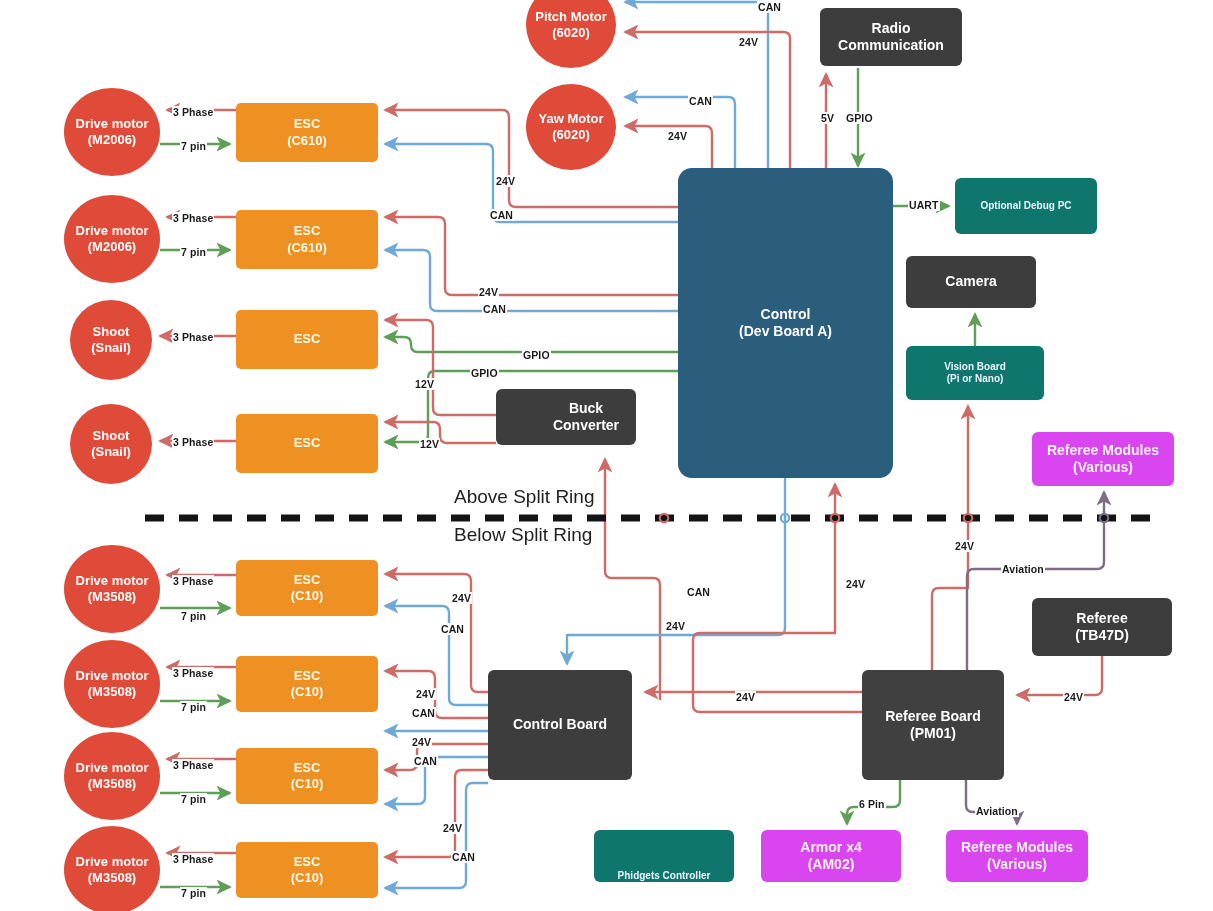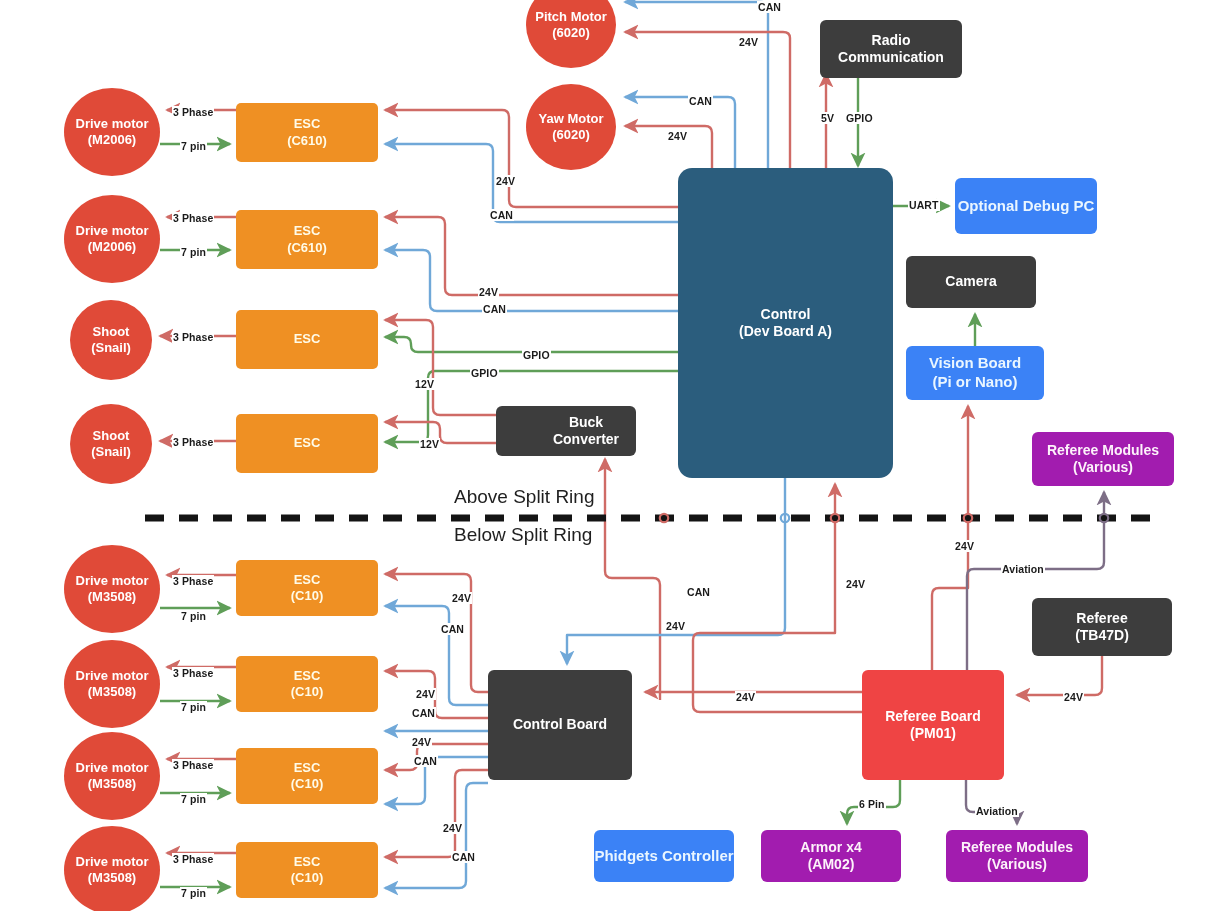--- a/index.html
+++ b/index.html
@@ -14,24 +14,24 @@
   .node{position:absolute;box-sizing:border-box;display:flex;flex-direction:column;
         align-items:center;justify-content:center;text-align:center;color:#ffffff;
         font-weight:bold;line-height:1.25;}
   .node .l1{display:block;}
   .node .l2{display:block;}
 
   .circle{border-radius:50%;background:#e04a38;font-size:13px;}
   .rect{border-radius:6px;}
   .esc{background:#ef9023;color:#fffbe8;font-size:13px;border-radius:5px;}
   .dark{background:#3d3d3d;font-size:14px;}
-  .blue{background:#3b82f6;font-size:15px;color:#eaf6ff;}
+  .blue{background:#0f766e;font-size:10px;color:#eaf6ff;}
   .control{background:#2b5d7d;font-size:14px;border-radius:14px;}
-  .mauve{background:#ef4444;font-size:14px;}
-  .mauve-light{background:#a21caf;font-size:14px;color:#fdf2fa;}
+  .mauve{background:#404040;font-size:14px;}
+  .mauve-light{background:#d946ef;font-size:14px;color:#fdf2fa;}
 
   .wire-label{position:absolute;font-size:10.5px;font-weight:bold;color:#1a1a1a;
               background:#ffffff;padding:0 1px;white-space:nowrap;letter-spacing:0.1px;}
   .split-label{position:absolute;font-size:19px;color:#1f1f1f;font-weight:400;
                white-space:nowrap;background:#fff;padding:0 4px;}
 </style>
 </head>
 <body>
 
 <div id="stage">
@@ -200,57 +200,57 @@
         <span class="l2">(C10)</span>
       </div>
       <div class="node rect esc" style="left: 236px; top: 748px; width: 142px; height: 56px;">
         <span class="l1">ESC</span>
         <span class="l2">(C10)</span>
       </div>
       <div class="node rect esc" style="left: 236px; top: 842px; width: 142px; height: 56px;">
         <span class="l1">ESC</span>
         <span class="l2">(C10)</span>
       </div>
-      <div class="node rect dark" style="left: 820px; top: 20px; width: 142px; height: 58px; text-align: center;">
+      <div class="node rect dark" style="left: 820px; top: 8px; width: 142px; height: 58px; text-align: center;">
         <span class="l1">Radio</span>
         <span class="l2">Communication</span>
       </div>
       <div class="node rect control" style="left: 678px; top: 168px; width: 215px; height: 310px;">
         <span class="l1">Control</span>
         <span class="l2">(Dev Board A)</span>
       </div>
       <div class="node rect blue" style="left: 955px; top: 178px; width: 142px; height: 56px;">
         <span class="l1">Optional Debug PC</span>
       </div>
       <div class="node rect dark" style="left: 906px; top: 256px; width: 130px; height: 52px;">
         <span class="l1">Camera</span>
       </div>
       <div class="node rect blue" style="left: 906px; top: 346px; width: 138px; height: 54px;">
         <span class="l1">Vision Board</span>
         <span class="l2">(Pi or Nano)</span>
       </div>
-      <div class="node rect dark" style="left: 496px; top: 406px; width: 140px; height: 50px; padding-left: 40px;">
+      <div class="node rect dark" style="left: 496px; top: 389px; width: 140px; height: 56px; padding-left: 40px;">
         <span class="l1">Buck Converter</span>
       </div>
       <div class="node rect mauve-light" style="left: 1032px; top: 432px; width: 142px; height: 54px;">
         <span class="l1">Referee Modules</span>
         <span class="l2">(Various)</span>
       </div>
       <div class="node rect dark" style="left: 1032px; top: 598px; width: 140px; height: 58px;">
         <span class="l1">Referee</span>
         <span class="l2">(TB47D)</span>
       </div>
       <div class="node rect dark" style="left: 488px; top: 670px; width: 144px; height: 110px;">
         <span class="l1">Control Board</span>
       </div>
       <div class="node rect mauve" style="left: 862px; top: 670px; width: 142px; height: 110px;">
         <span class="l1">Referee Board</span>
         <span class="l2">(PM01)</span>
       </div>
-      <div class="node rect blue" style="left: 594px; top: 830px; width: 140px; height: 52px;">
+      <div class="node rect blue" style="left: 594px; top: 830px; width: 140px; height: 52px; justify-content: flex-end;">
         <span class="l1">Phidgets Controller</span>
       </div>
       <div class="node rect mauve-light" style="left: 761px; top: 830px; width: 140px; height: 52px;">
         <span class="l1">Armor x4</span>
         <span class="l2">(AM02)</span>
       </div>
       <div class="node rect mauve-light" style="left: 946px; top: 830px; width: 142px; height: 52px;">
         <span class="l1">Referee Modules</span>
         <span class="l2">(Various)</span>
       </div>

